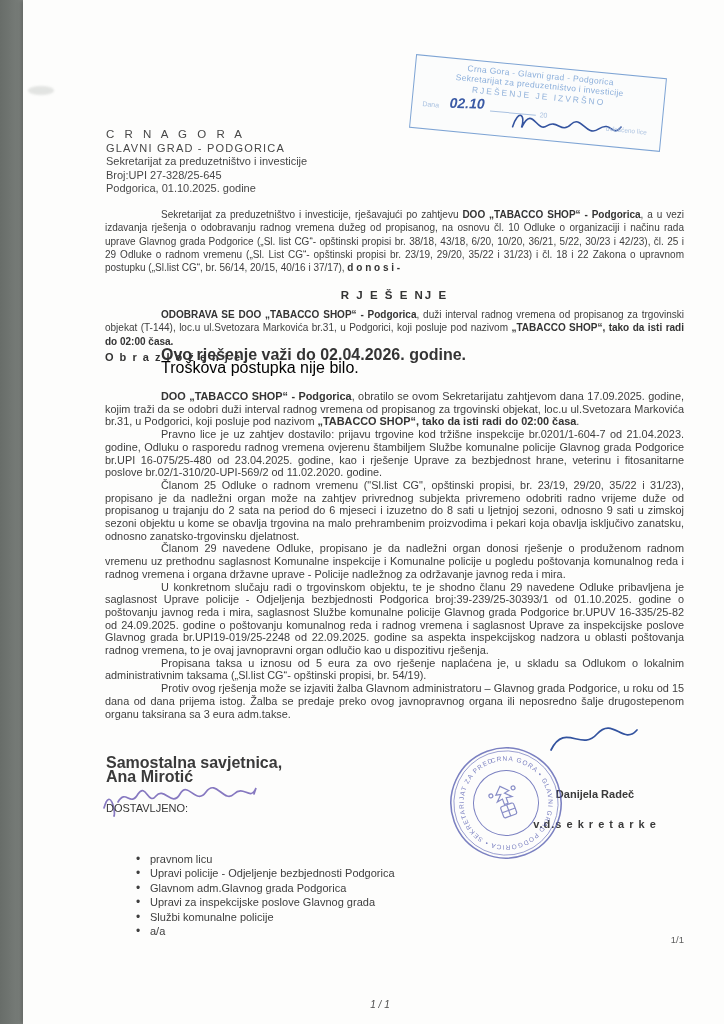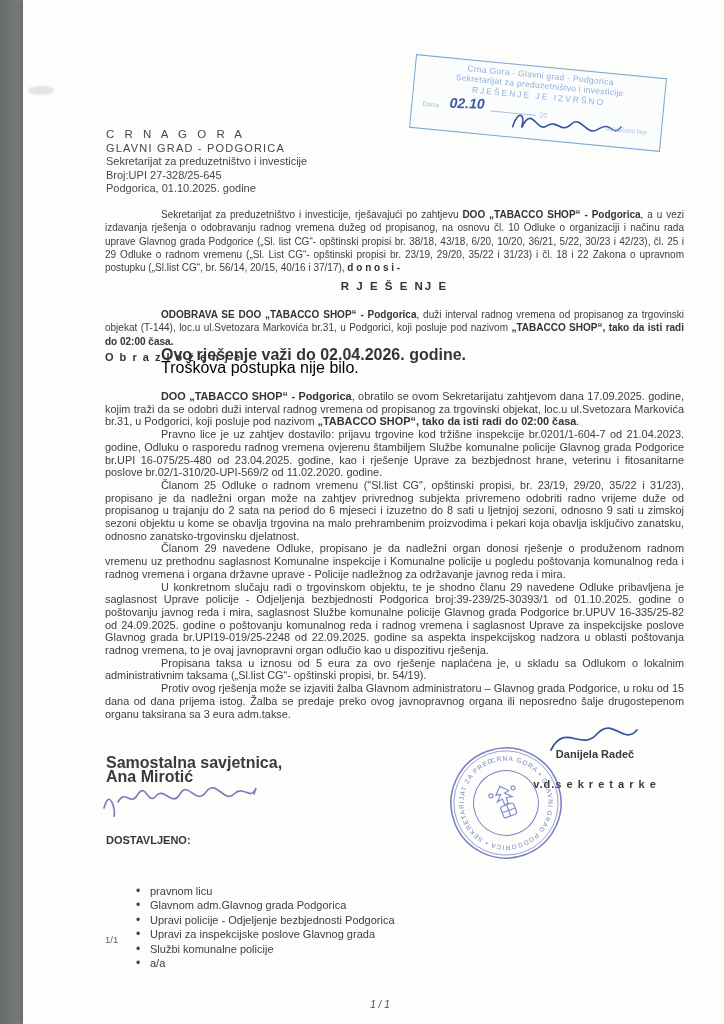--- a/index.html
+++ b/index.html
@@ -28,45 +28,45 @@
   .exec-stamp .l3 { font-size:8.5px; text-align:center; letter-spacing:2px; margin-top:1px; color:#93b3db; }
   .exec-date-row { display:flex; align-items:flex-end; margin-top:1px; padding:0 4px; font-size:7px; color:#a9c1e0; }
   .hand-date { font-size:14px; font-style:italic; font-weight:600; color:#3a5aa5; transform:rotate(-4deg); margin:0 6px 0 10px; }
   .date-line { width:46px; border-bottom:1px solid #a9c1e0; margin:0 4px 2px 0; }
   .exec-sig { position:absolute; left:96px; top:40px; }
   .exec-clerk { position:absolute; right:14px; bottom:14px; font-size:6.5px; color:#aec4e1; }
 
   
   .para { position:static; text-align:justify; font-size:10px; line-height:13.3px; color:#3e3e3e; text-indent:56px; }
   .intro { position:absolute; left:105px; top:208px; width:579px; }
-  .doc-title { position:absolute; left:105px; top:280px; width:579px; text-align:center;
+  .doc-title { position:absolute; left:105px; top:289px; width:579px; text-align:center;
     font-weight:bold; font-size:11.5px; letter-spacing:2px; color:#333; }
   .decision-block { position:absolute; left:105px; top:308px; width:579px; }
   .decision-block .line { text-indent:56px; font-size:16px; line-height:13.3px; }
   .obraz-title { position:absolute; left:105px; top:351px; width:579px; text-align:left;
     font-weight:bold; font-size:11px; letter-spacing:1.5px; color:#333; }
   .explanation { position:absolute; left:105px; top:390px; width:579px; }
   .explanation .para { line-height:12.7px; font-size:10.9px; }
 
   
   .sig-left { position:absolute; left:106px; top:756px; font-weight:bold; font-size:16px; line-height:13.5px; color:#3a3a3a; }
   .sig-left-hand { position:absolute; left:96px; top:778px; }
-  .sig-right { position:absolute; left:500px; top:748px; width:190px; text-align:center; font-weight:bold; font-size:11px; color:#3a3a3a; }
+  .sig-right { position:absolute; left:500px; top:788px; width:190px; text-align:center; font-weight:bold; font-size:11px; color:#3a3a3a; }
   .sig-right .vd { letter-spacing:1px; margin-top:18px; }
   .sig-right-hand { position:absolute; left:545px; top:726px; }
   .round-seal { position:absolute; left:447px; top:744px; opacity:.85; }
 
   
   .delivered { position:absolute; left:106px; top:802px; font-size:11px; color:#3e3e3e; }
-  .delivered .label { font-weight:bold; margin-bottom:6px; color:#363636;margin-top:32px; }
+  .delivered .label { font-weight:normal; margin-bottom:6px; color:#363636; }
   .delivered ul { list-style:none; margin-left:30px;margin-top:38px; }
   .delivered li { position:relative; line-height:14.4px; padding-left:14px; }
   .delivered li::before { content:"\2022"; position:absolute; left:0; top:0; font-size:12px; color:#3e3e3e; }
 
-  .page-num { position:absolute; left:105px; top:934px; width:579px; text-align:left; font-size:9.5px; color:#5f5f5f; }
+  .page-num { position:absolute; left:105px; top:934px; width:579px; text-align:right; font-size:9.5px; color:#5f5f5f; }
   .page-num-2 { position:absolute; left:300px; top:999px; width:160px; text-align:center; font-style:italic; font-size:10px; color:#4c4c4c; }
 </style>
 </head>
 <body>
 
 <div class="scan">
   <div class="scanner-edge"></div>
   <div class="paper"></div>
   <div class="smudge"></div>
 
@@ -147,22 +147,22 @@
         <circle cx="48" cy="48" r="2"></circle>
         <circle cx="72" cy="48" r="2"></circle>
       </g>
     </g>
   </svg>
 
   <div class="delivered">
     <div class="label">DOSTAVLJENO:</div>
     <ul>
       <li>pravnom licu</li>
+      <li>Upravi policije - Odjeljenje bezbjednosti Podgorica</li>
       <li>Glavnom adm.Glavnog grada Podgorica</li>
-      <li>Upravi policije - Odjeljenje bezbjednosti Podgorica</li>
       <li>Upravi za inspekcijske poslove Glavnog grada</li>
       <li>Službi komunalne policije</li>
       <li>a/a</li>
     </ul>
   </div>
 
   <div class="page-num">1/1</div>
   <div class="page-num-2">1 / 1</div>
 </div>
 

